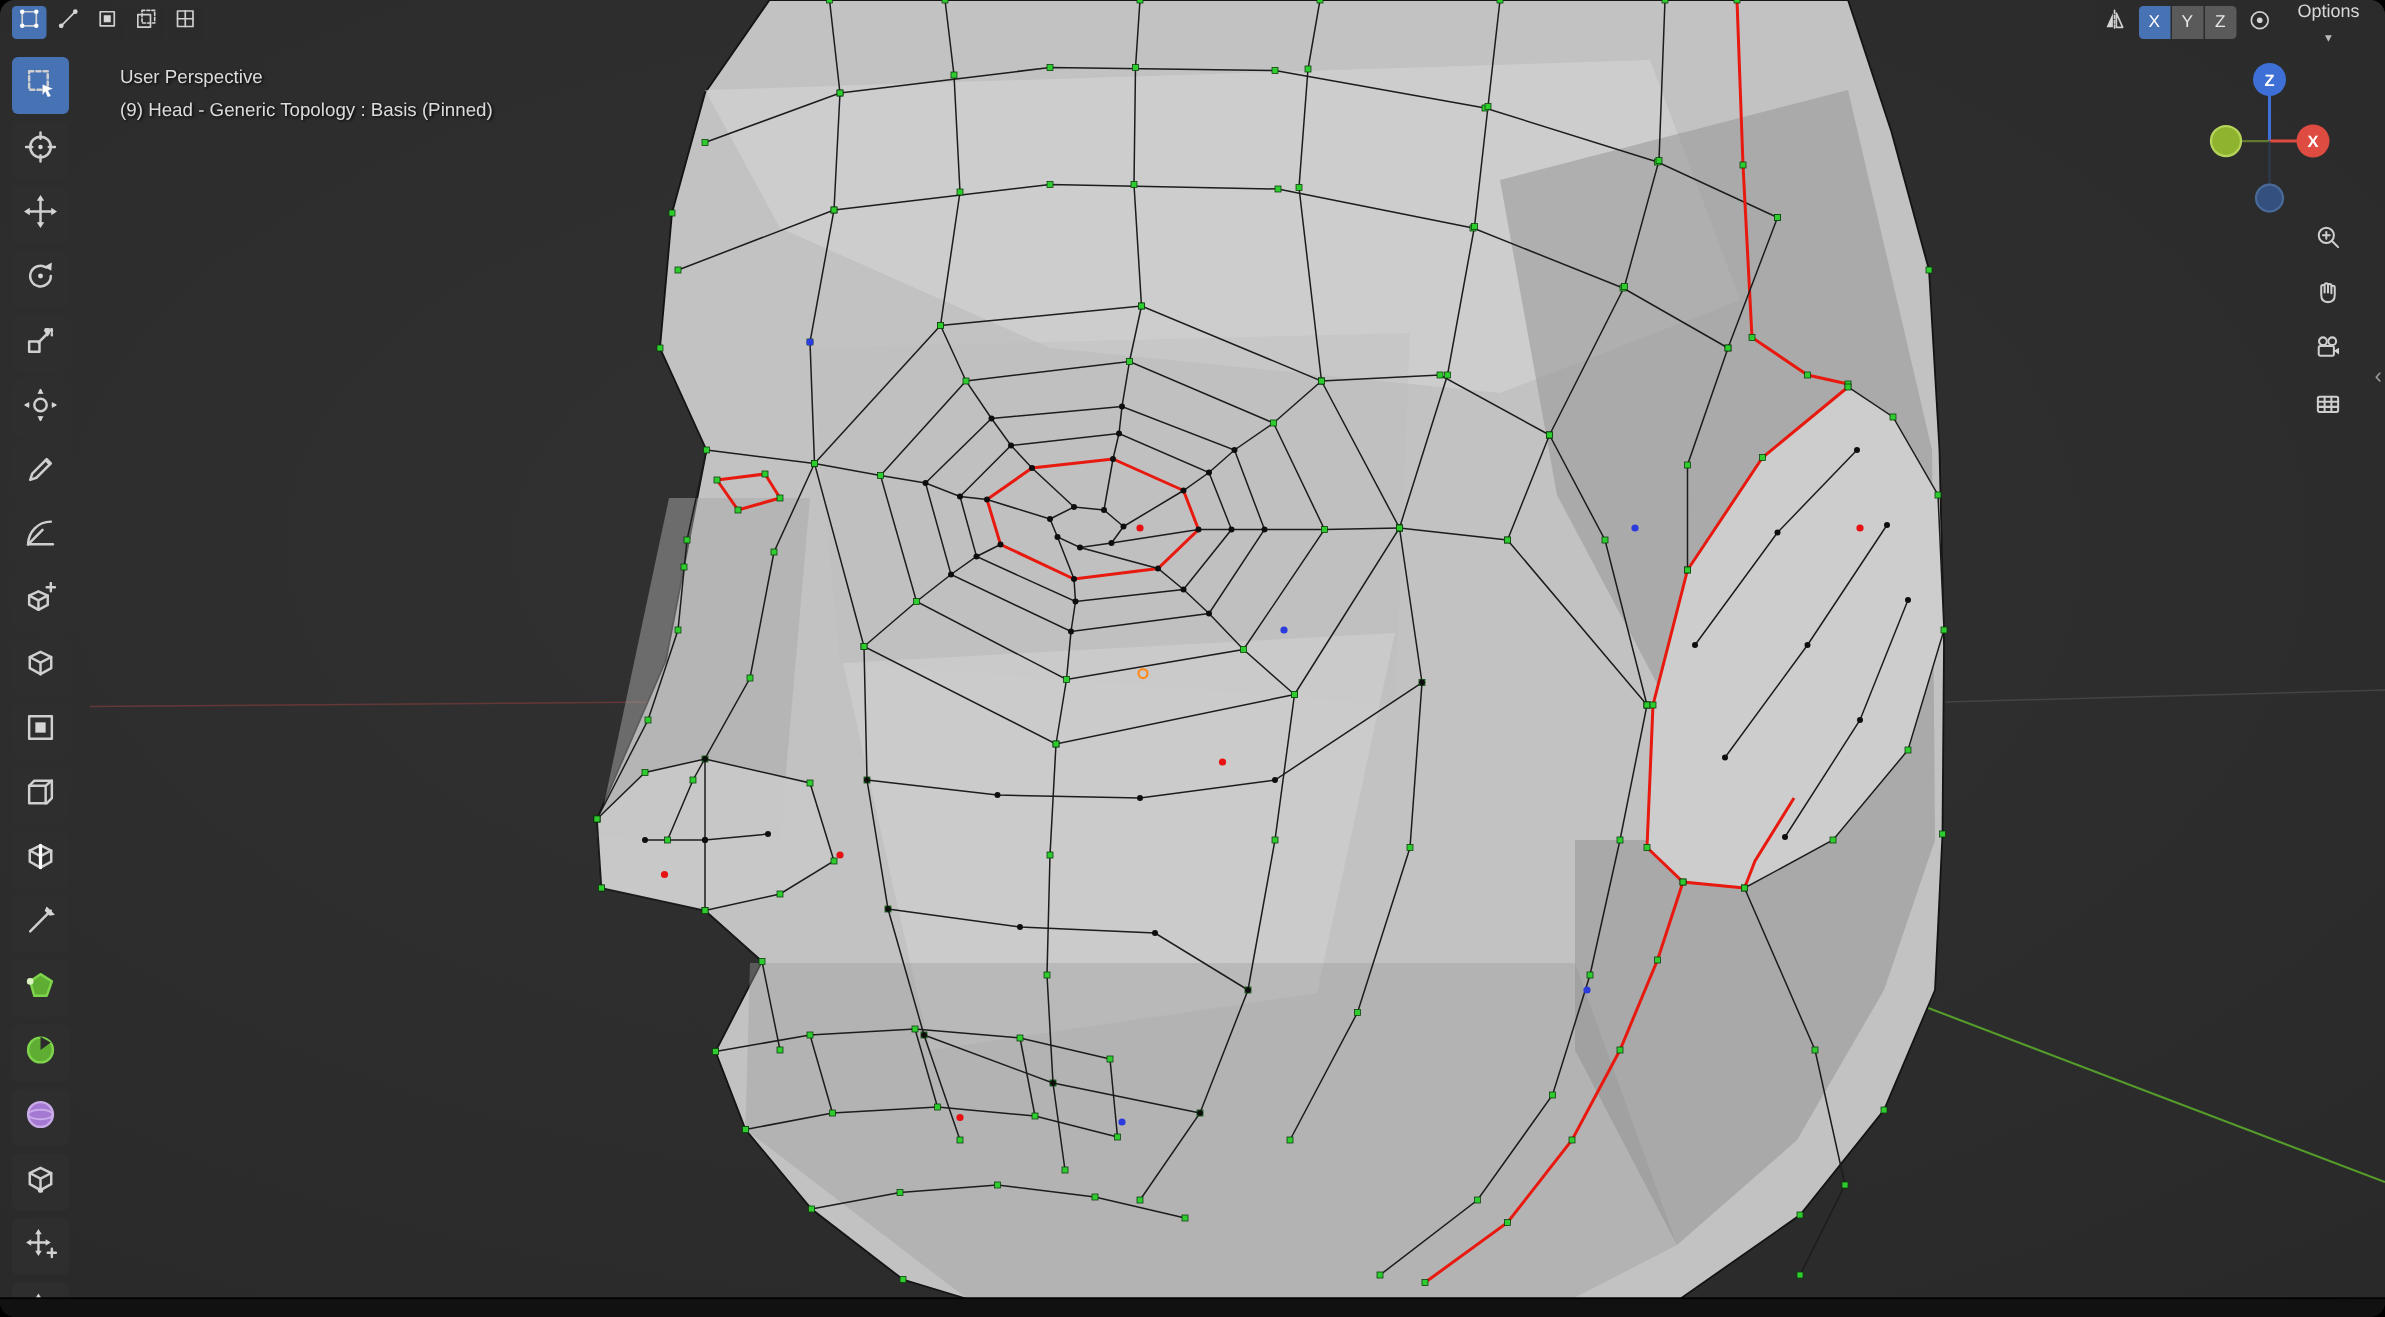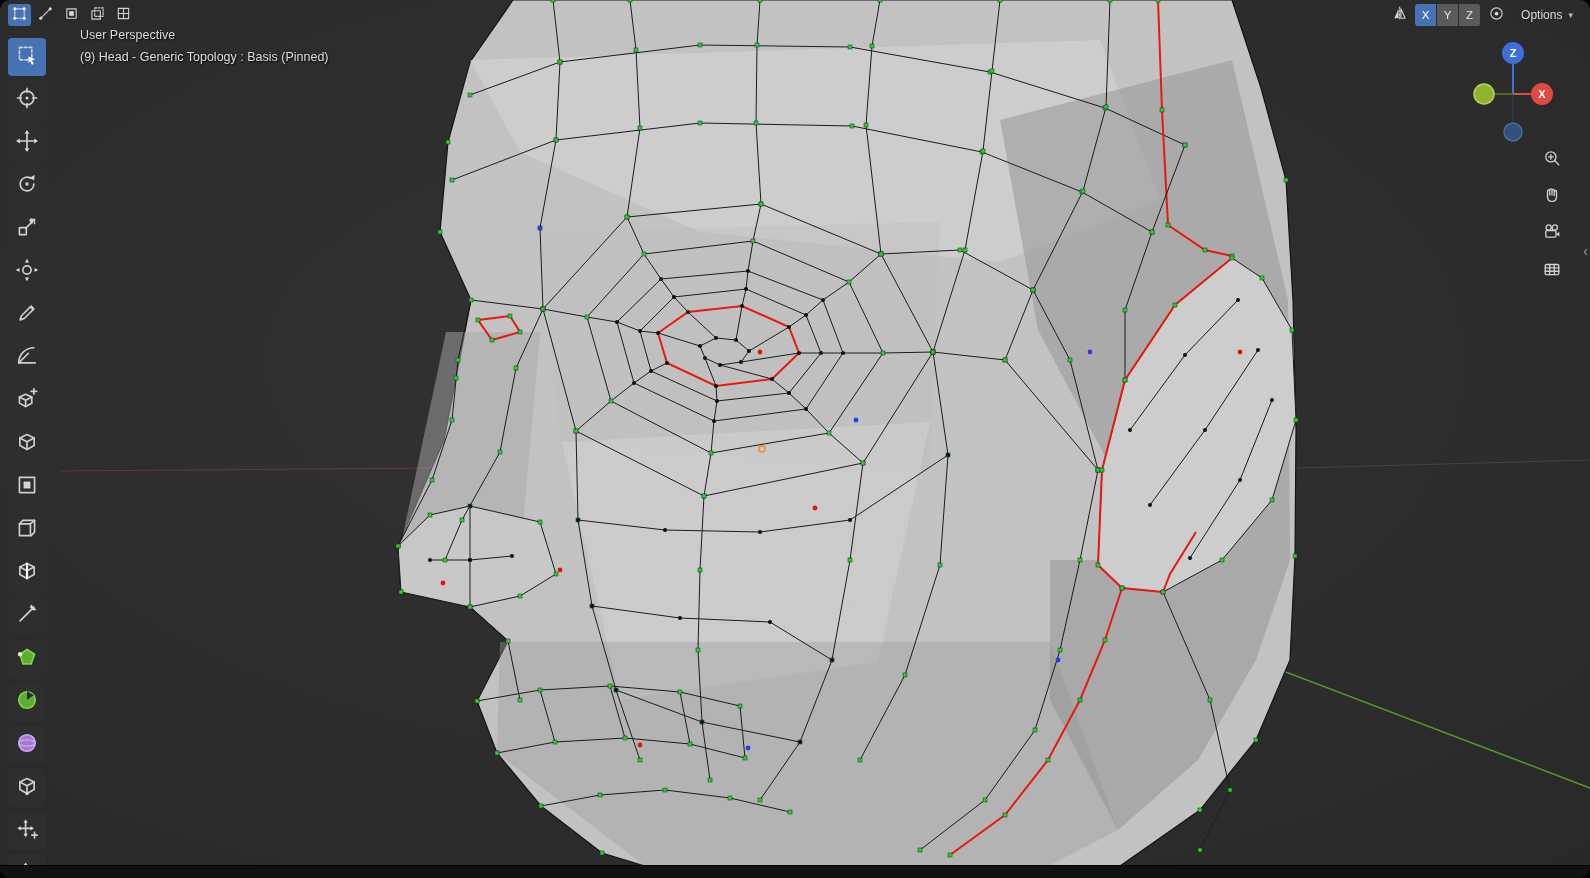--- a/index.html
+++ b/index.html
@@ -1,30 +1,30 @@
 <!DOCTYPE html>
 <html><head>
 <meta charset="utf-8">
 <style>
   html,body{margin:0;padding:0;background:#000;font-family:"Liberation Sans",sans-serif;}
   .window{position:relative;width:1590px;height:878px;background:#242424;border-radius:10px;overflow:hidden;outline:1px solid #000;}
   .viewport{position:absolute;left:0;top:0;right:0;bottom:12px;background:radial-gradient(120% 115% at 45% 42%, #323232 0%, #2b2b2b 55%, #232323 100%);}
   #meshsvg{position:absolute;left:0;top:0;}
-  .vp-text{position:absolute;left:80px;top:24px;color:#dcdcdc;font-size:12.5px;line-height:22px;text-shadow:1px 1px 2px rgba(0,0,0,.9);}
+  .vp-text{position:absolute;left:80px;top:40px;color:#dcdcdc;font-size:12.5px;line-height:22px;text-shadow:1px 1px 2px rgba(0,0,0,.9);}
   .mode-icons{position:absolute;left:8px;top:4px;display:flex;gap:3px;}
   .mbtn{width:23px;height:22px;background:#2b2b2b;border-radius:3px;display:flex;align-items:center;justify-content:center;cursor:pointer;}
   .mbtn.active{background:#4772b3;}
   .hdr-right{position:absolute;right:8px;top:4px;display:flex;gap:4px;align-items:center;}
   .hbtn{height:22px;min-width:24px;background:#2b2b2b;border-radius:3px;display:flex;align-items:center;justify-content:center;color:#d8d8d8;font-size:12px;cursor:pointer;}
   .axis-group{display:flex;gap:1px;}
   .ax{width:21px;height:22px;background:#5a5a5a;color:#e8e8e8;display:flex;align-items:center;justify-content:center;font-size:11.5px;cursor:pointer;}
   .ax:first-child{border-radius:3px 0 0 3px;}
   .ax:last-child{border-radius:0 3px 3px 0;}
   .ax.active{background:#4772b3;color:#fff;}
-  .options{padding:0 9px;gap:6px;}
+  .options{padding:0 9px;gap:6px;flex-direction:column;}
   .opt-chev{font-size:9px;color:#bbb;}
   .toolbar{position:absolute;left:8px;top:38px;bottom:12px;width:40px;display:flex;flex-direction:column;gap:5px;overflow:hidden;}
   .tool{width:38px;height:38px;flex:0 0 38px;background:#2e2e2e;border-radius:4px;display:flex;align-items:center;justify-content:center;cursor:pointer;}
   .tool.active{background:#4772b3;}
   .gizmo{position:absolute;top:36px;right:26px;width:100px;height:112px;}
   .side-icons{position:absolute;top:146px;right:24px;display:flex;flex-direction:column;gap:9px;align-items:center;}
   .sbtn{width:28px;height:28px;border-radius:50%;display:flex;align-items:center;justify-content:center;background:rgba(45,45,45,.35);cursor:pointer;}
   .chevron{position:absolute;right:2px;top:242px;color:#9a9a9a;font-size:15px;cursor:pointer;}
   .statusbar{position:absolute;left:0;right:0;bottom:0;height:12px;background:#111;border-top:1px solid #000;}
   .gz-label{fill:#fff;font-size:11px;font-weight:bold;text-anchor:middle;font-family:"Liberation Sans",sans-serif;}

